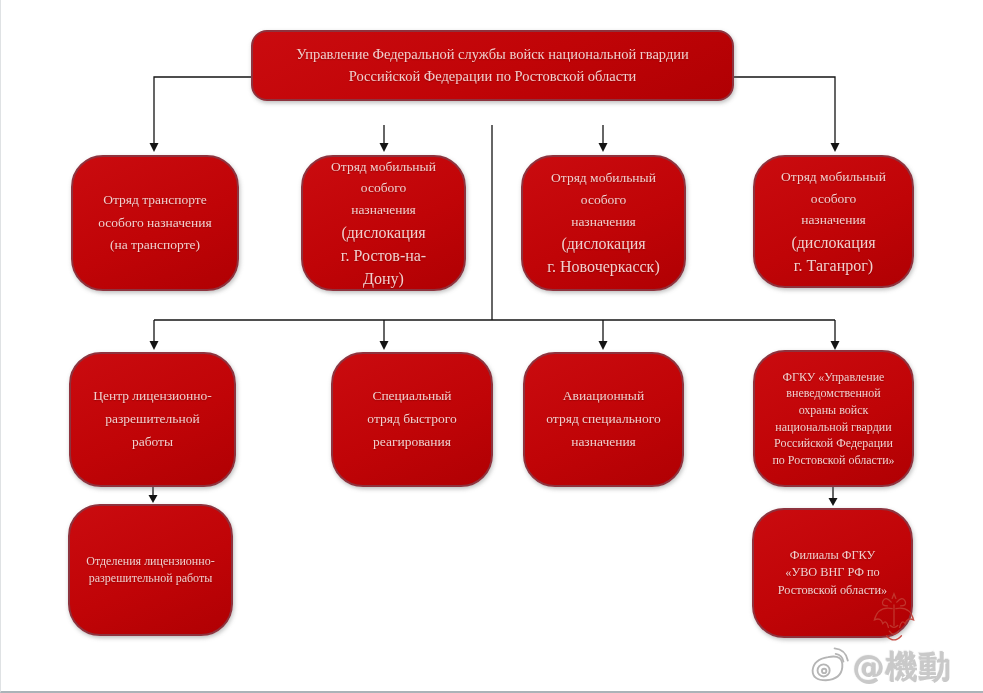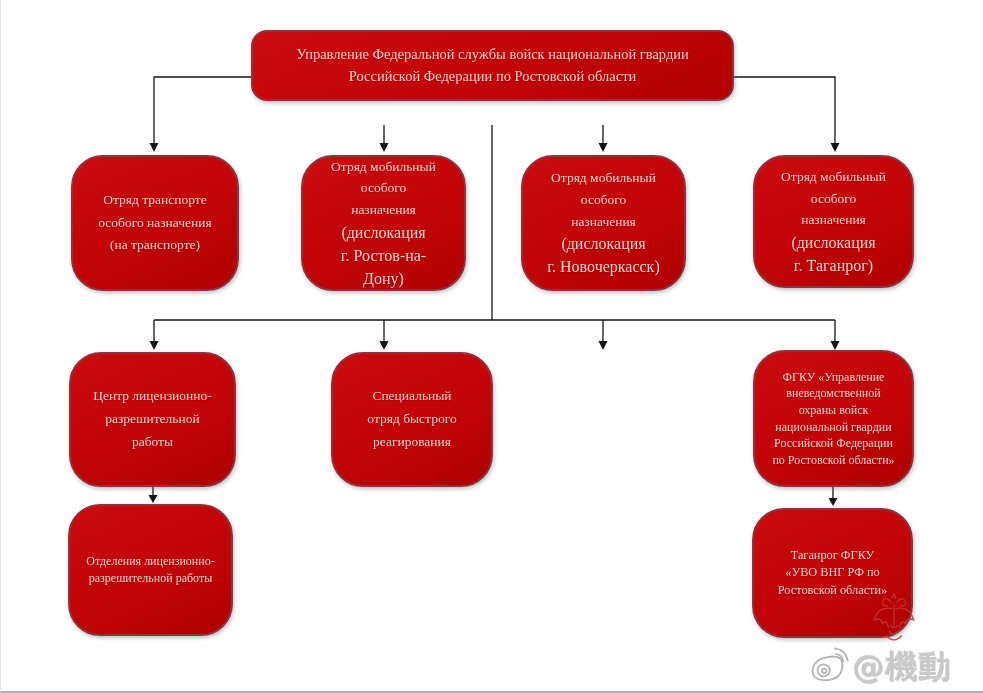--- a/index.html
+++ b/index.html
@@ -139,29 +139,32 @@
     <div class="node-sub">(дислокация
 г. Таганрог)</div>
   </div>
 
   <div class="node node-r3-1">
     <div class="node-label">Центр лицензионно-разрешительной работы</div>
   </div>
   <div class="node node-r3-2">
     <div class="node-label">Специальный отряд быстрого реагирования</div>
   </div>
+  <div class="node node-r3-3">
+    <div class="node-label">Авиационный отряд специального назначения</div>
+  </div>
   <div class="node node-r3-4">
     <div class="node-label">ФГКУ «Управление вневедомственной охраны войск национальной гвардии Российской Федерации по Ростовской области»</div>
   </div>
 
   <div class="node node-r4-1">
     <div class="node-label">Отделения лицензионно-разрешительной работы</div>
   </div>
   <div class="node node-r4-2">
-    <div class="node-label">Таганрог ФГКУ «УВО ВНГ РФ по Ростовской области»</div>
+    <div class="node-label">Филиалы ФГКУ «УВО ВНГ РФ по Ростовской области»</div>
   </div>
 
   <svg class="eagle-mark" viewBox="0 0 50 60" xmlns="http://www.w3.org/2000/svg">
     <g stroke="#c23b32" stroke-width="1.4" fill="none" stroke-linecap="round">
       <path d="M23,9 L25,4 L27,9"></path>
       <path d="M22,13 q-6,-7 -9,-1 q-2,5 5,5"></path>
       <path d="M28,13 q6,-7 9,-1 q2,5 -5,5"></path>
       <path d="M25,16 L25,38"></path>
       <path d="M23,20 Q8,17 4,32 Q11,29 13,36 Q17,31 19,40"></path>
       <path d="M27,20 Q42,17 46,32 Q39,29 37,36 Q33,31 31,40"></path>

